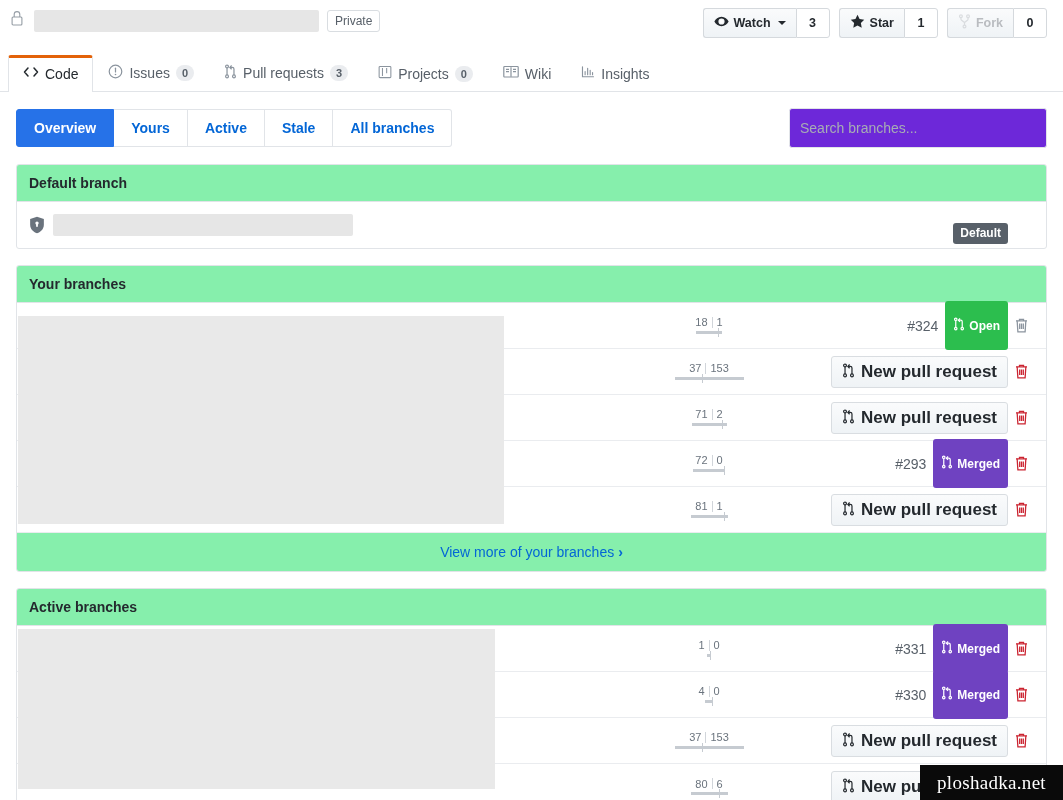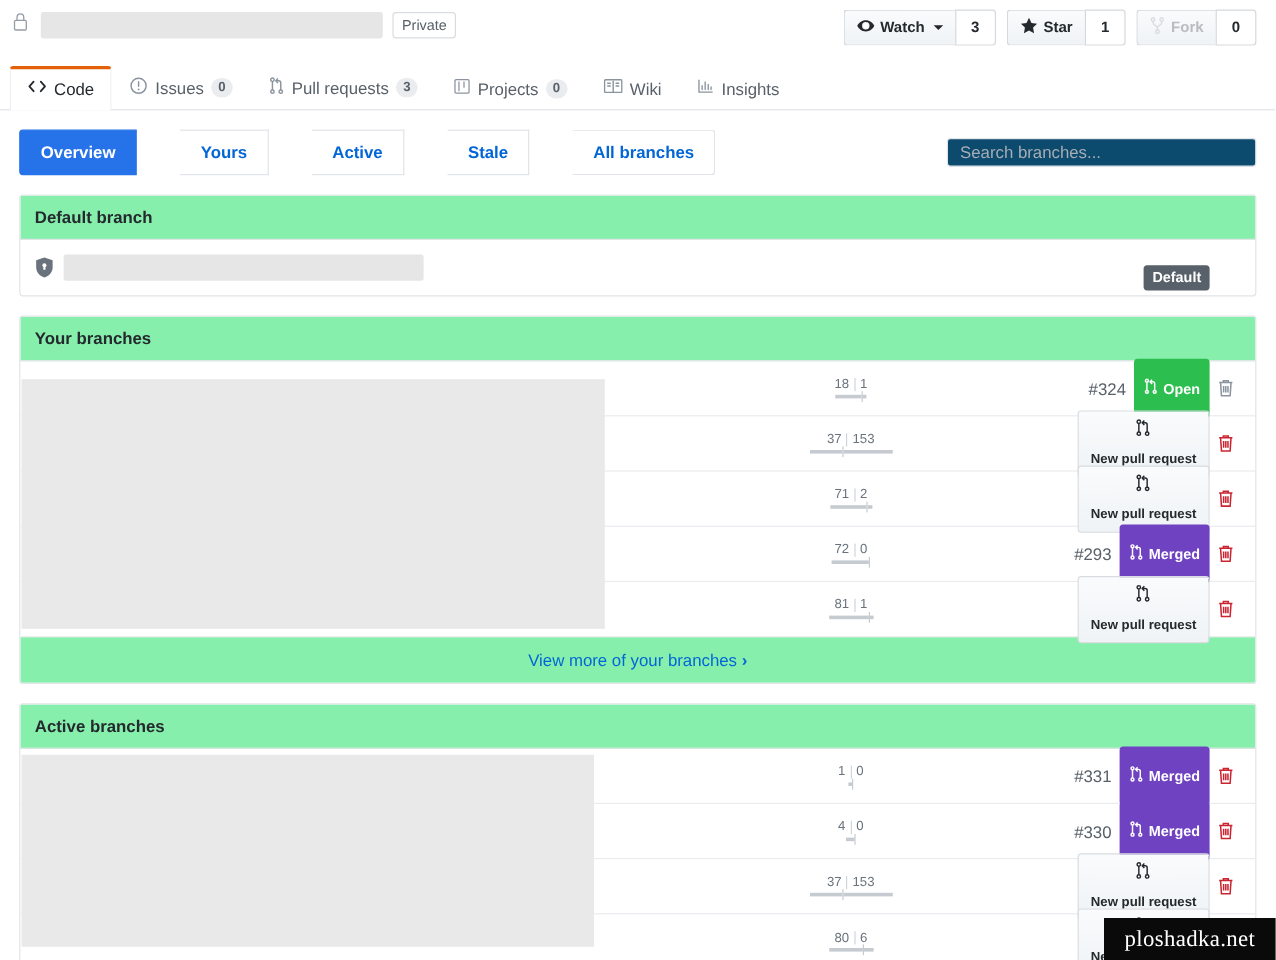--- a/index.html
+++ b/index.html
@@ -110,39 +110,39 @@
     padding: 1px 6px;
     line-height: 14px;
   }
   .nav-item svg { flex: 0 0 auto; }
 
   
   .filter-row {
     display: flex; align-items: center; justify-content: space-between;
     padding: 16px 16px 0 16px;
   }
-  .seg { display: flex; gap: 36px; }
+  .seg { display: flex; }
   .seg-btn {
     font-size: 14px;
     font-weight: bold;
     color: #0366d6;
     background: #fff;
     border: 1px solid #e1e4e8;
     border-left: none;
     padding: 8px 17px;
     line-height: 20px;
     white-space: nowrap;
   }
   .seg-btn:first-child { border-left: 1px solid #e1e4e8; border-radius: 3px 0 0 3px; }
   .seg-btn:last-child { border-radius: 0 3px 3px 0; }
   .seg-btn.active { background: #2672e8; border-color: #2672e8; color: #fff; }
   .search-box {
-    width: 258px; height: 24px;
+    width: 258px; height: 40px;
     border: 1px solid #e1e4e8; border-radius: 3px;
-    background: #0c4a6e;
+    background: #6d28d9;
     display: flex; align-items: center;
     padding: 0 10px;
     color: #a7adb4; font-size: 14px;
   }
 
   
   .wrap { padding: 16px; }
   .card {
     border: 1px solid #e1e4e8;
     border-radius: 3px;
@@ -206,22 +206,22 @@
     display: inline-flex; align-items: center; gap: 4px;
     color: #fff; font-size: 12px; font-weight: bold;
     padding: 16px 8px; border-radius: 3px; line-height: 14px;
   }
   .state-open { background: #2cbe4e; }
   .state-merged { background: #6f42c1; }
   .new-pr-btn {
     display: inline-flex; align-items: center; gap: 6px;
     background: linear-gradient(#fafbfc,#eff3f6);
     border: 1px solid #d9dde1; border-radius: 3px;
-    font-size: 11px; font-weight: bold; color: #24292e;
-    padding: 6px 10px; line-height: 16px; white-space: nowrap; flex-direction: column;
+    font-size: 17px; font-weight: bold; color: #24292e;
+    padding: 6px 10px; line-height: 16px; white-space: nowrap;
   }
   .trash { width: 26px; flex: 0 0 auto; display: flex; justify-content: center; }
 
   .default-badge {
     background: #586069; color: #fff;
     font-size: 12px; font-weight: bold;
     padding: 3px 7px; border-radius: 3px; line-height: 15px; margin-top: 16px;
   }
 
   .card-footer {

